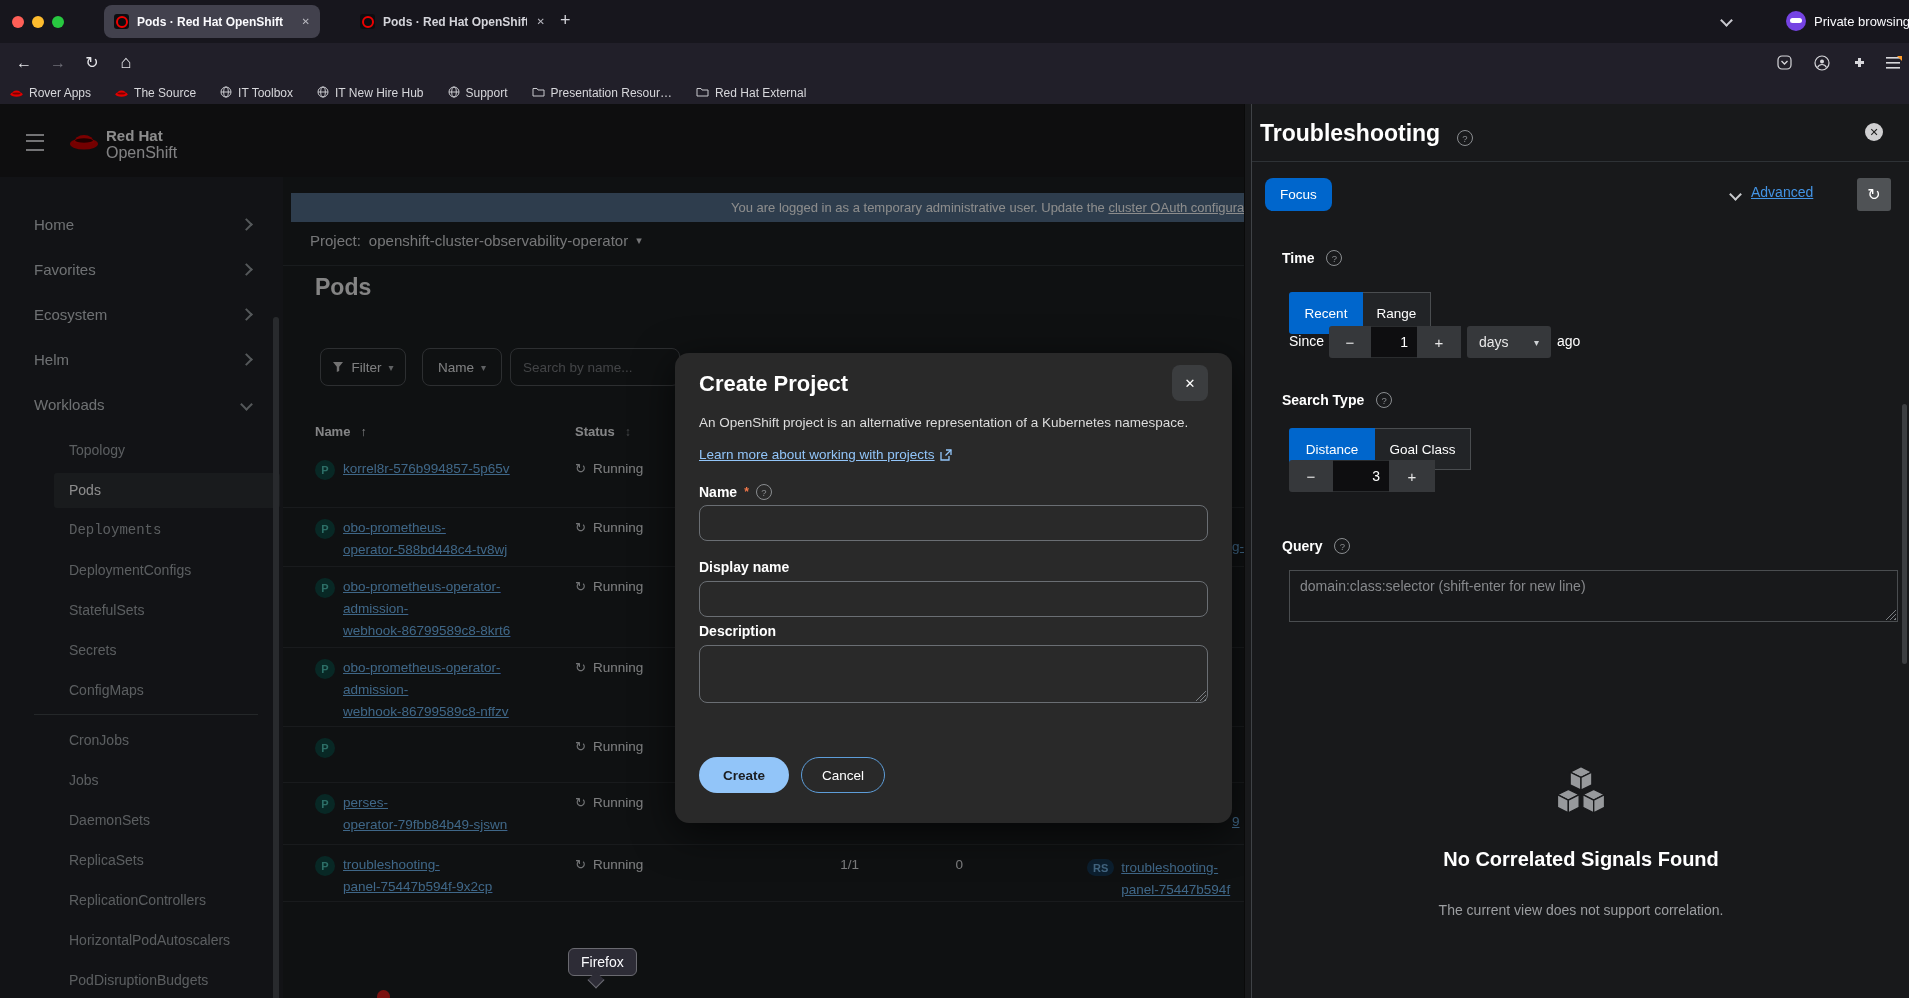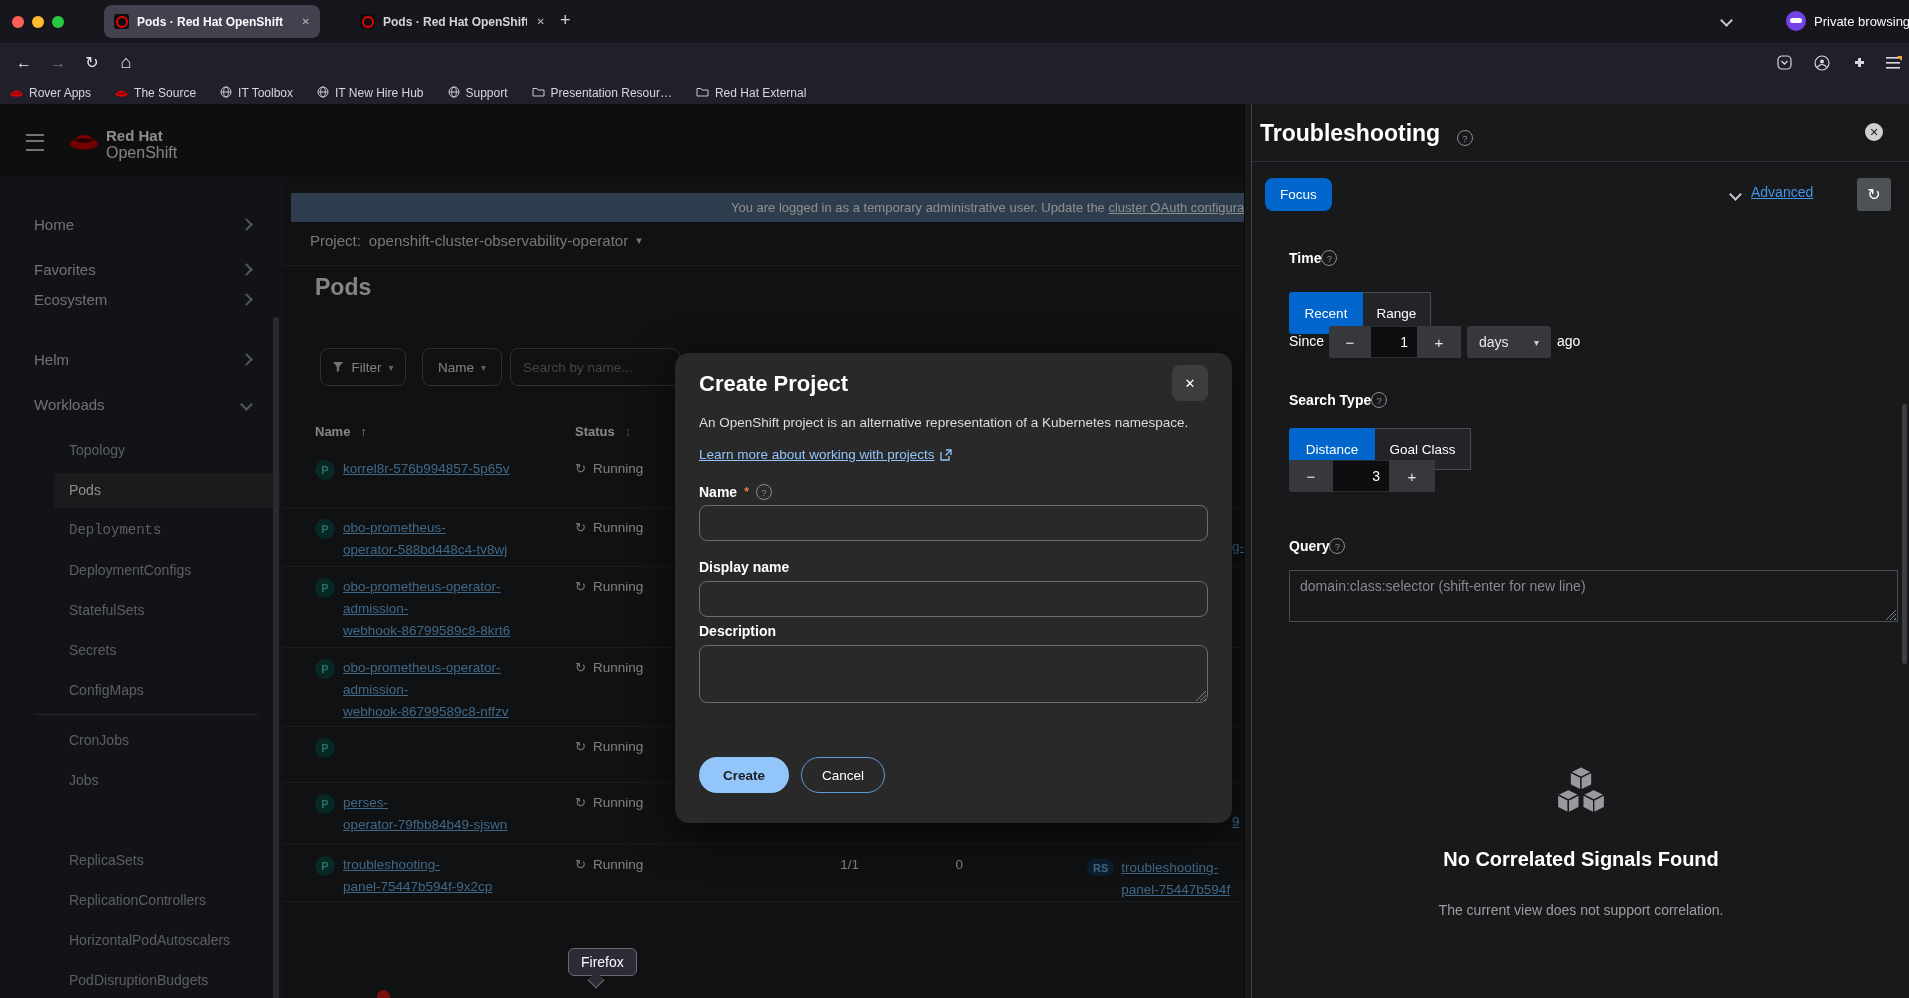--- a/index.html
+++ b/index.html
@@ -104,21 +104,21 @@
   #drawer{position:absolute;left:1244px;top:0;width:665px;height:894px;background:#18191b;z-index:6;border-left:1px solid #0a0a0a;}
   #drawer-splitline{position:absolute;left:6px;top:0;width:1px;height:894px;background:#3f4246;}
   #drawer-title{position:absolute;left:15px;top:16px;font-size:23px;font-weight:700;color:#fff;}
   #drawer-help{position:absolute;left:212px;top:26px;}
   #drawer-close{position:absolute;left:620px;top:19px;width:18px;height:18px;border-radius:50%;background:#cfcfd1;color:#1b1b1b;font-size:11px;font-weight:700;display:flex;align-items:center;justify-content:center;}
   #drawer-hdiv{position:absolute;left:7px;top:57px;width:658px;height:1px;background:#2e3236;}
   #focus-btn{position:absolute;left:20px;top:74px;height:33px;padding:0 15px;background:#0066cc;border-radius:8px;color:#fff;font-size:13.5px;display:flex;align-items:center;}
   #adv-chev{position:absolute;left:486px;top:86px;border-color:#c8cacd;}
   #advanced-link{position:absolute;left:506px;top:80px;font-size:14px;color:#4394e5;}
   #refresh-btn{position:absolute;left:612px;top:74px;width:34px;height:33px;background:#4f5255;border-radius:3px;color:#fff;font-size:16px;display:flex;align-items:center;justify-content:center;}
-  .sec-label{position:absolute;left:44px;font-size:14px;font-weight:700;color:#fff;display:flex;align-items:center;}
+  .sec-label{position:absolute;left:37px;font-size:14px;font-weight:700;color:#fff;display:flex;align-items:center;gap:12px;}
   .tgl{position:absolute;height:42px;display:flex;align-items:center;justify-content:center;font-size:13.5px;box-sizing:border-box;}
   .tgl.on{background:#0066cc;color:#fff;border-radius:3px 0 0 3px;}
   .tgl.off{background:#222427;border:1px solid #4a4d50;color:#fff;border-left:none;}
   .stp{position:absolute;height:32px;box-sizing:border-box;display:flex;align-items:center;justify-content:center;background:#36383b;color:#e8e8e8;font-size:15px;}
   .stp-val{position:absolute;height:32px;box-sizing:border-box;background:#0e0e10;color:#fff;font-size:14px;display:flex;align-items:center;justify-content:flex-end;padding-right:9px;border-top:1px solid #2a2c2e;border-bottom:1px solid #2a2c2e;}
   .inline-txt{position:absolute;font-size:14px;color:#fff;}
   #query-textarea{position:absolute;left:44px;top:466px;width:609px;height:52px;box-sizing:border-box;background:transparent;border:1px solid #4a4d50;color:#ccc;font-size:14px;padding:7px 10px;resize:none;font-family:inherit;}
   #query-textarea::placeholder{color:#87898c;}
   #empty-state{position:absolute;left:7px;top:660px;width:658px;text-align:center;}
   #empty-title{font-size:20px;font-weight:700;color:#fff;margin-top:24px;}
@@ -279,21 +279,21 @@
       </div>
       <div id="sidebar">
           <div class="nav-item" style="top: 25px;">
             <span class="lbl">Home</span>
             <span class="chev right"></span>
           </div>
           <div class="nav-item" style="top: 70px;">
             <span class="lbl">Favorites</span>
             <span class="chev right"></span>
           </div>
-          <div class="nav-item" style="top: 100px;">
+          <div class="nav-item" style="top: 115px;">
             <span class="lbl">Ecosystem</span>
             <span class="chev right"></span>
           </div>
           <div class="nav-item" style="top: 160px;">
             <span class="lbl">Helm</span>
             <span class="chev right"></span>
           </div>
           <div class="nav-item" style="top: 205px;">
             <span class="lbl">Workloads</span>
             <span class="chev down"></span>
@@ -318,20 +318,23 @@
           </div>
           <div class="nav-child" style="top: 493px;">
             <span>ConfigMaps</span>
           </div>
           <div id="side-divider" style="top: 537px;"></div>
           <div class="nav-child" style="top: 543px;">
             <span>CronJobs</span>
           </div>
           <div class="nav-child" style="top: 583px;">
             <span>Jobs</span>
+          </div>
+          <div class="nav-child" style="top: 623px;">
+            <span>DaemonSets</span>
           </div>
           <div class="nav-child" style="top: 663px;">
             <span>ReplicaSets</span>
           </div>
           <div class="nav-child" style="top: 703px;">
             <span>ReplicationControllers</span>
           </div>
           <div class="nav-child" style="top: 743px;">
             <span>HorizontalPodAutoscalers</span>
           </div>

